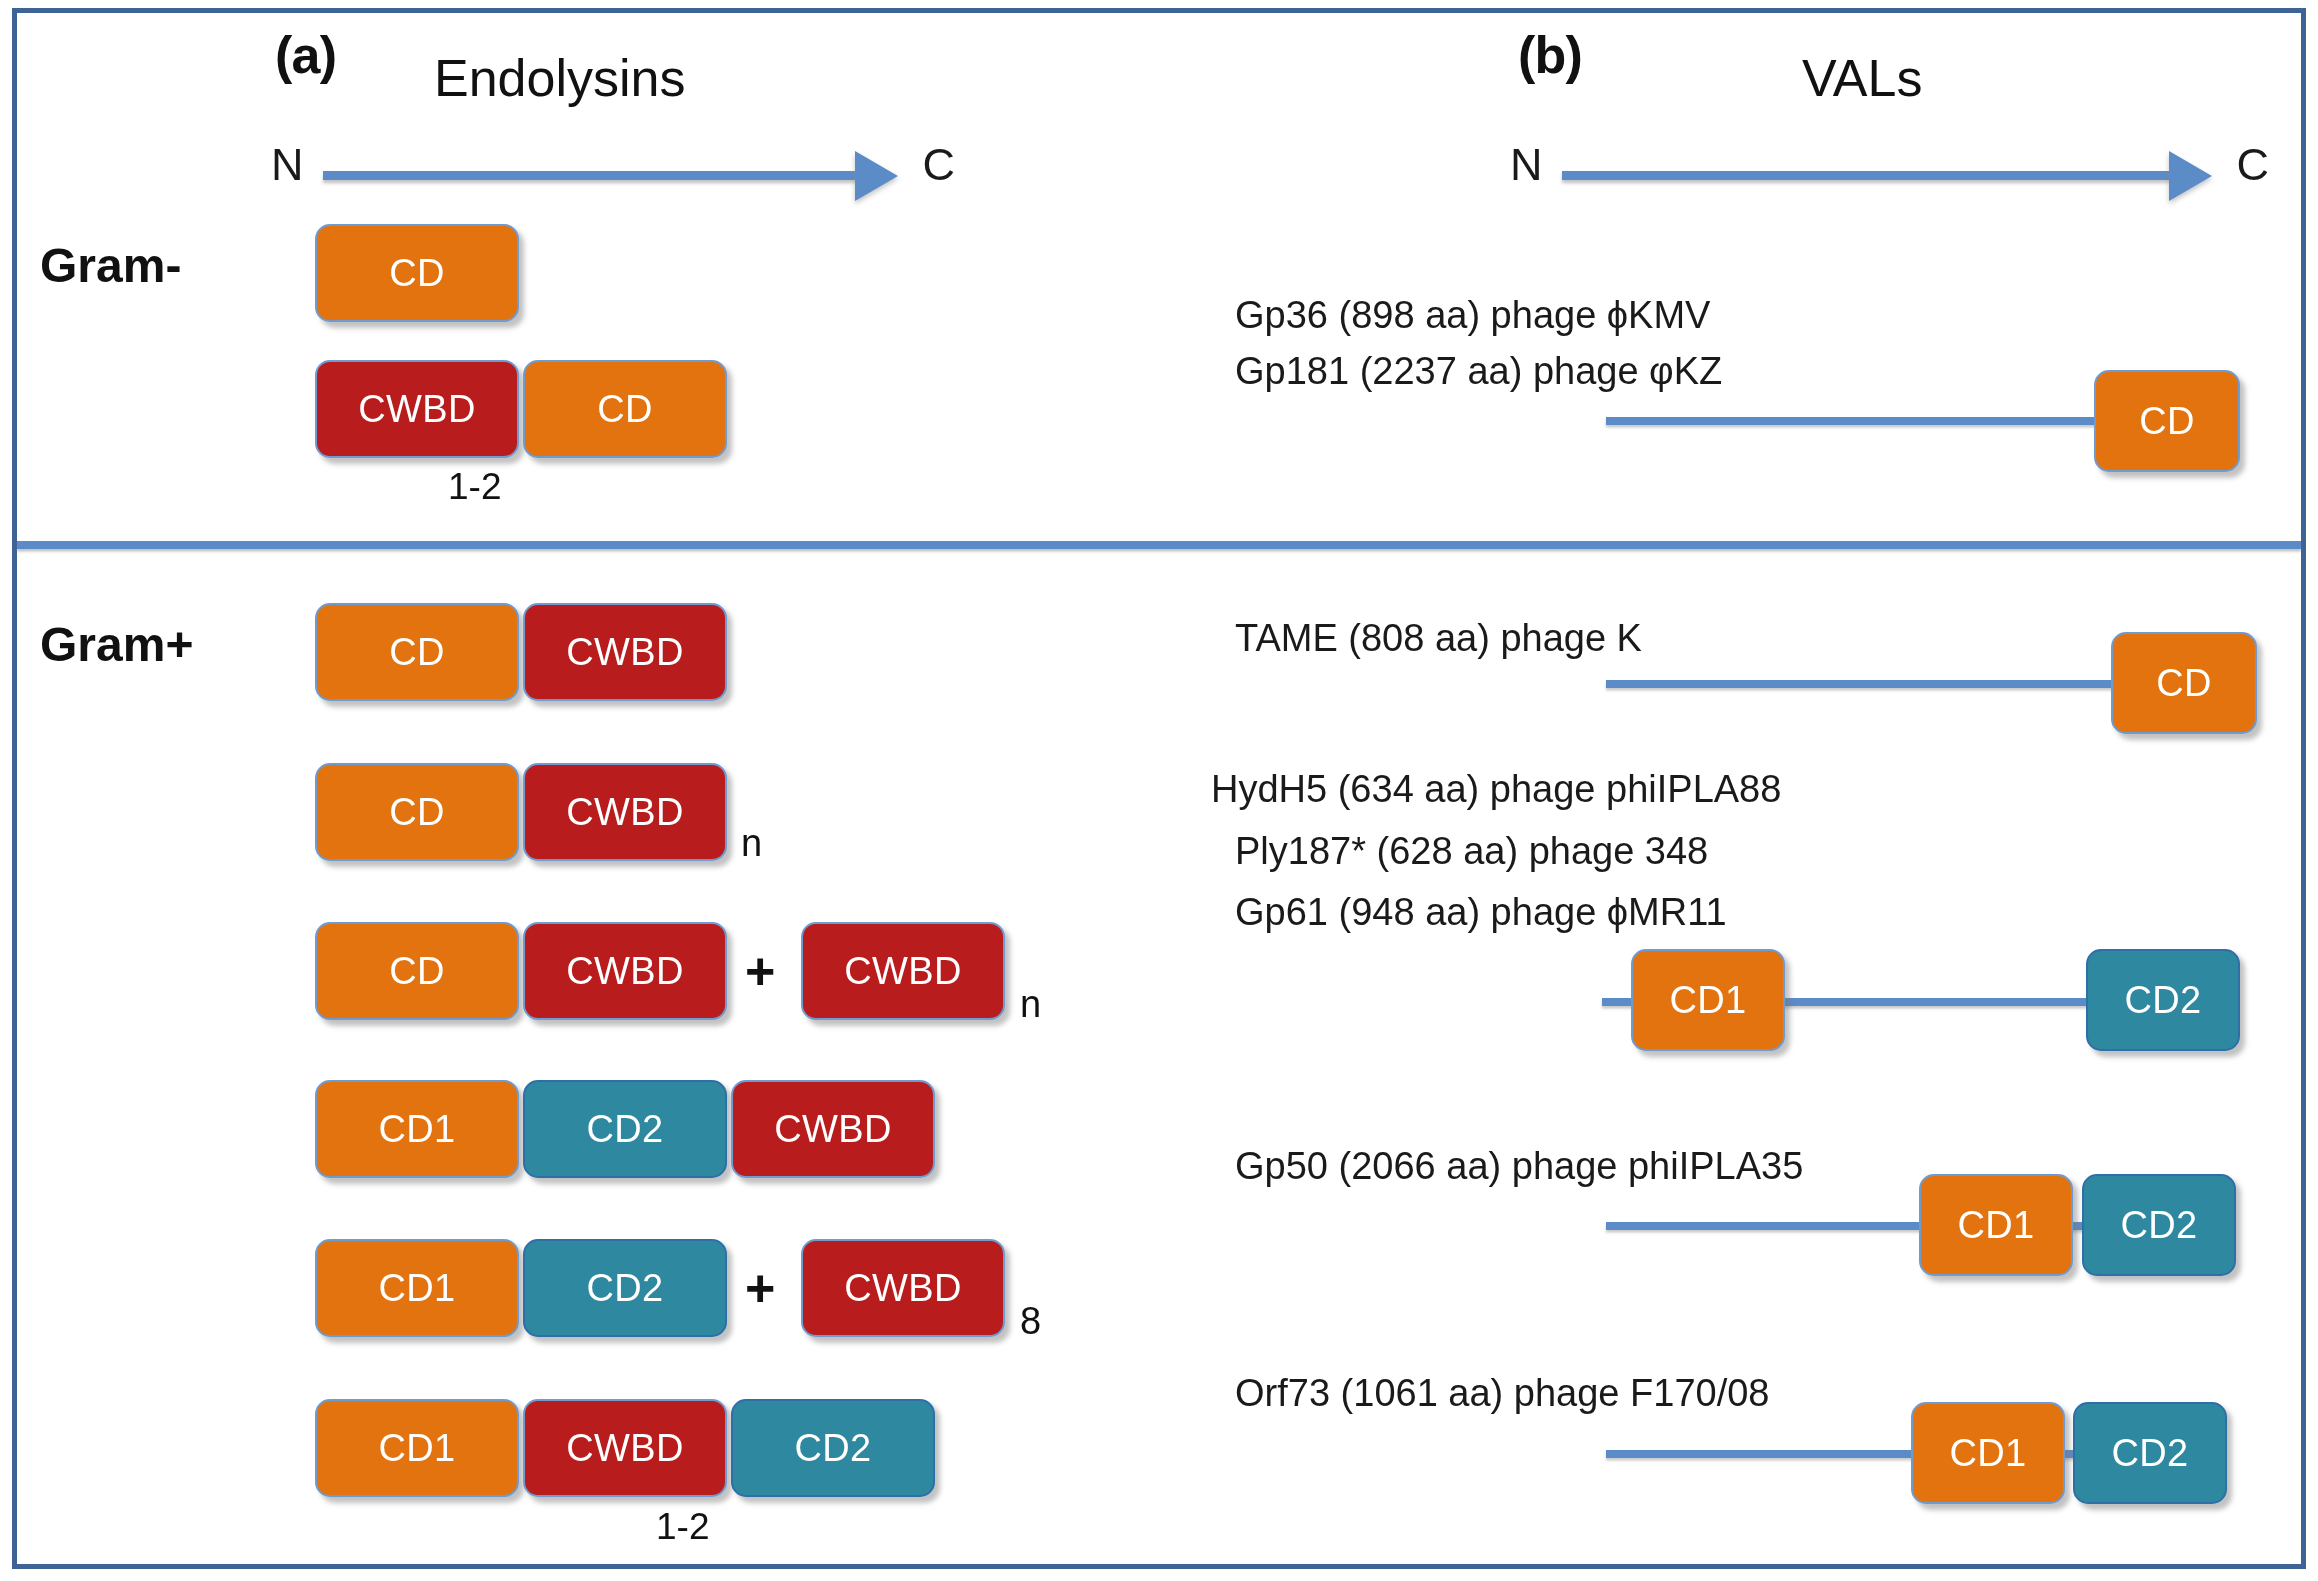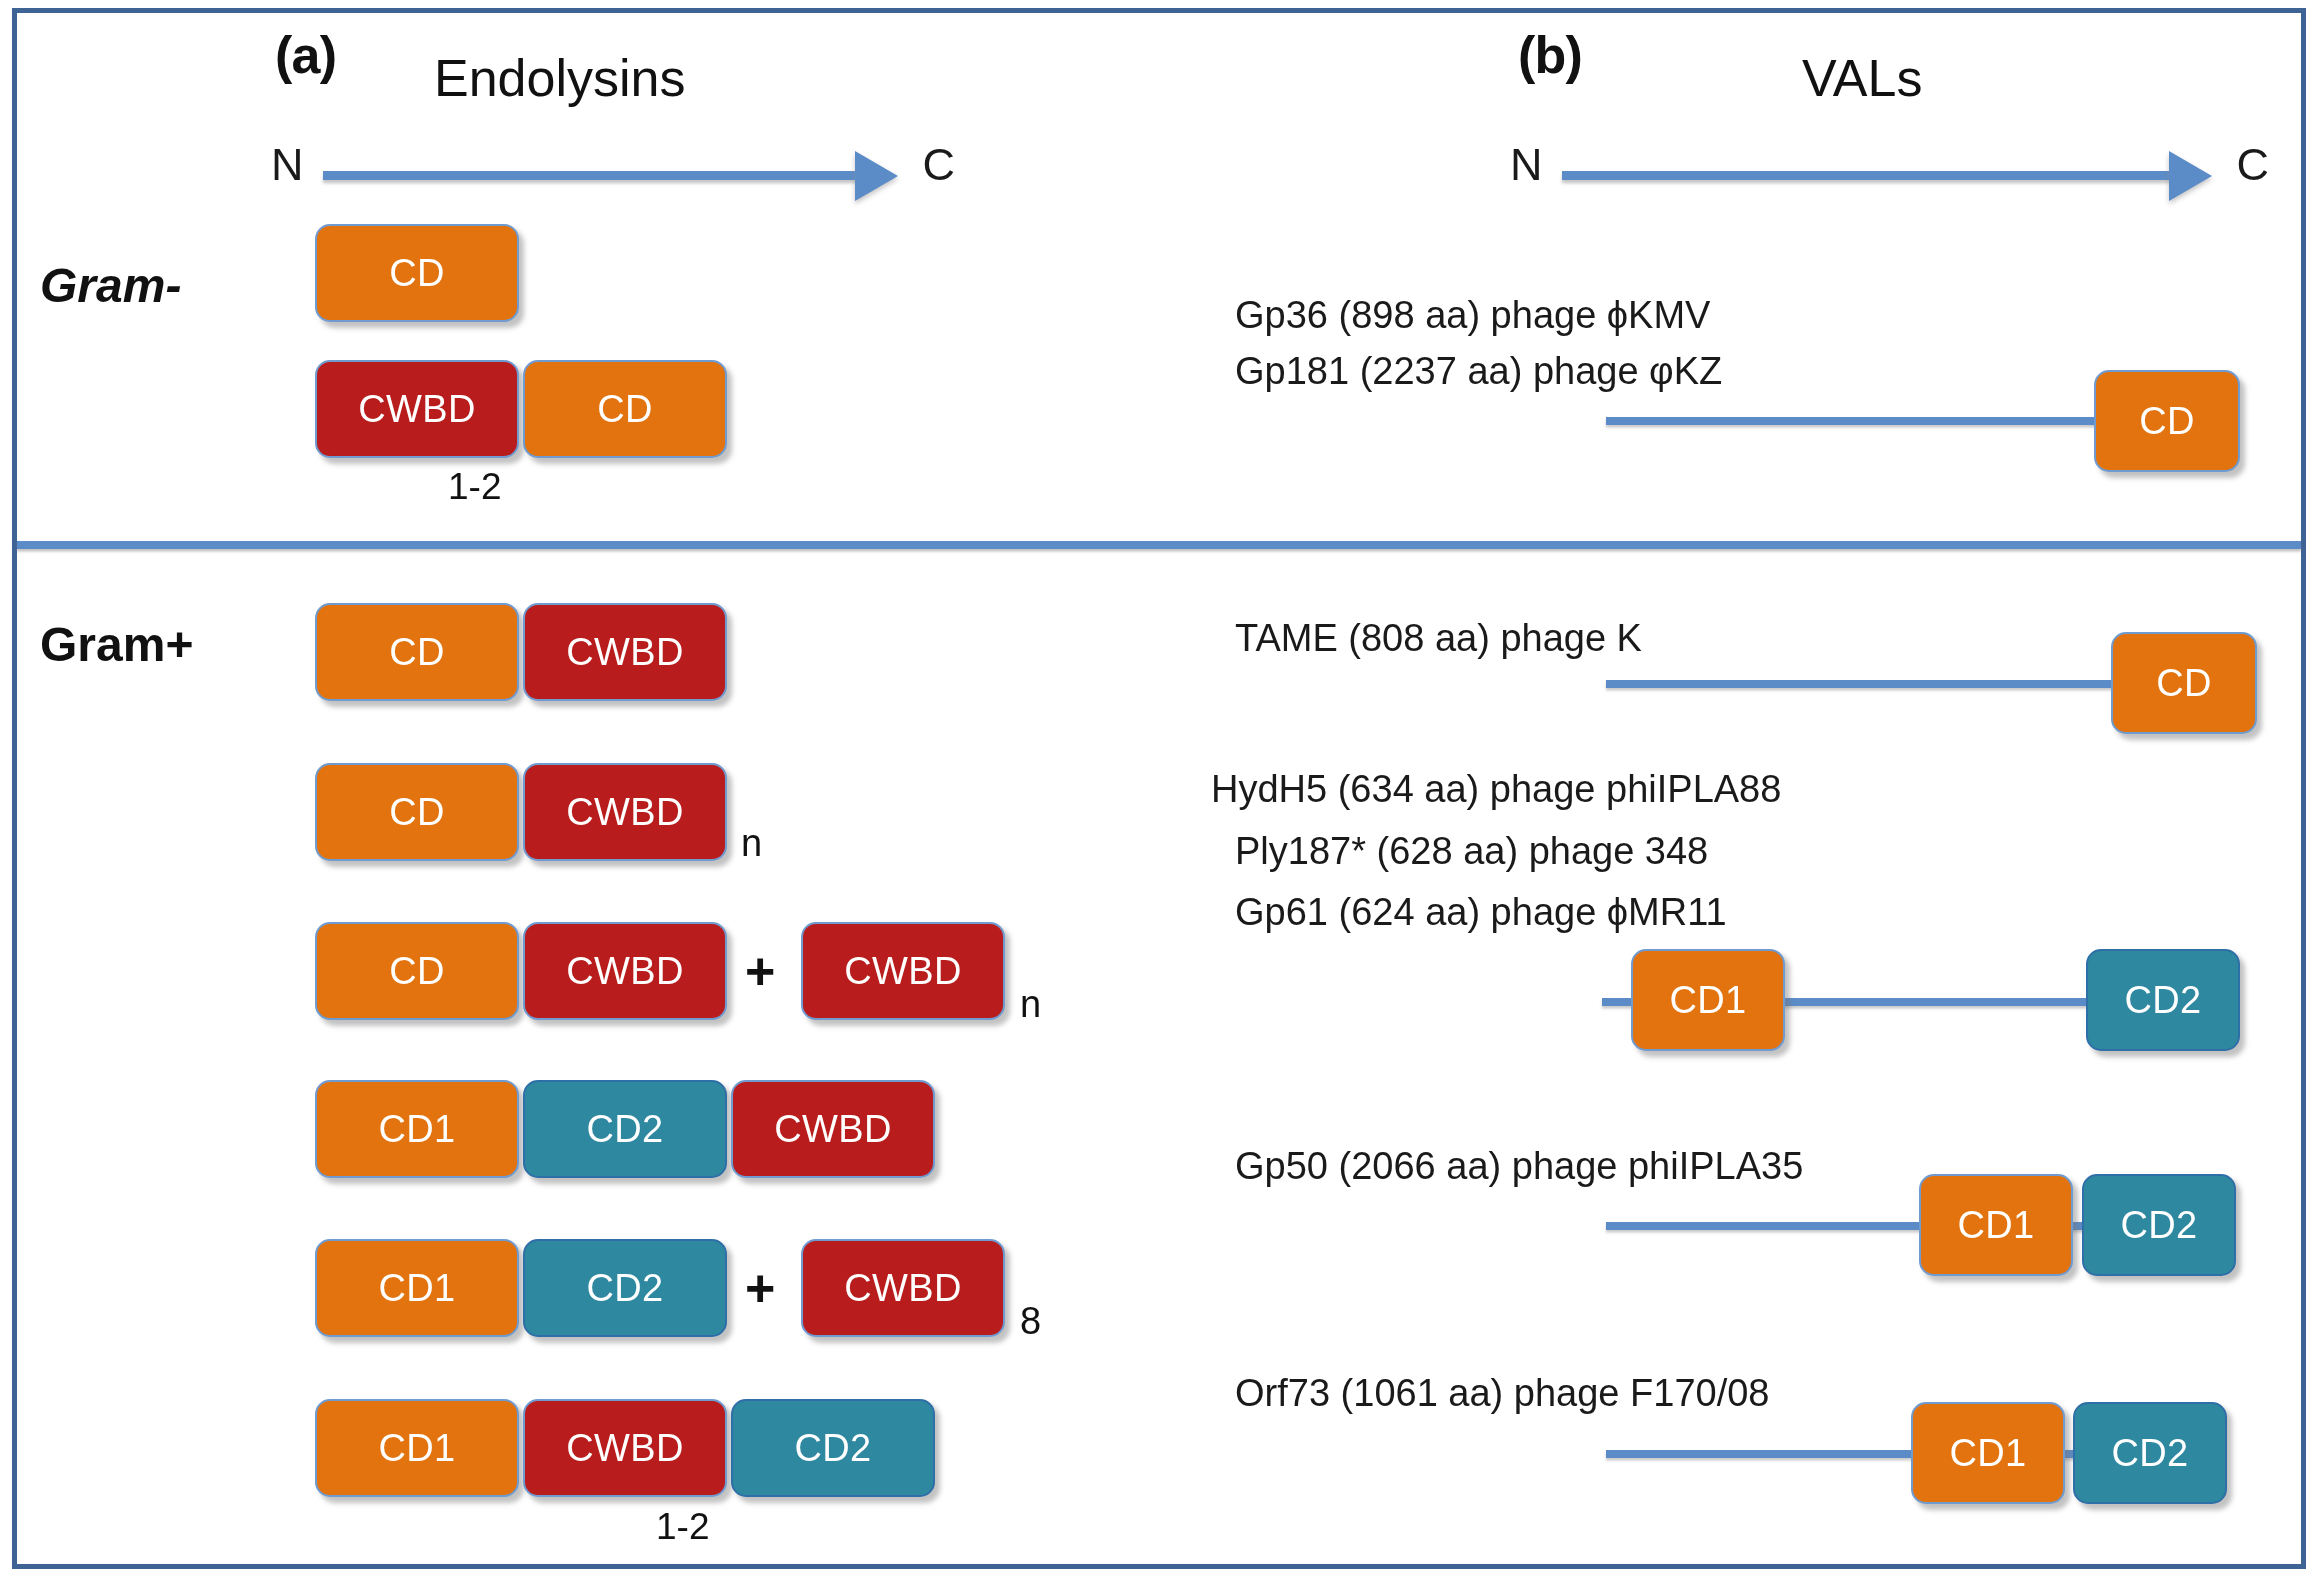--- a/index.html
+++ b/index.html
@@ -154,21 +154,21 @@
   <div class="panel-tag" style="left:1518px; top:25px;">(b)</div>
   <div class="panel-title" style="left:1802px; top:48px;">VALs</div>
 
   <div class="nc-axis" style="left:1510px; top:164px; width:759px;">
     <span class="lbl-n">N</span>
     <div class="shaft" style="left:52px; width:617px;"></div>
     <div class="head" style="left:659px;"></div>
     <span class="lbl-c">C</span>
   </div>
 
-  <div class="gram-label" style="left:40px; top:258px;font-style:italic;">Gram-</div>
+  <div class="gram-label" style="left:40px; top:238px;">Gram-</div>
   <div class="gram-label" style="left:40px; top:617px;">Gram+</div>
 
   <div class="domain-block cd" style="left:315px; top:224px; width:204px; height:98px;">
     <span>CD</span>
   </div>
 
   <div class="domain-block cwbd" style="left:315px; top:360px; width:204px; height:98px;">
     <span>CWBD</span>
   </div>
   <div class="domain-block cd" style="left:523px; top:360px; width:204px; height:98px;">
@@ -244,21 +244,21 @@
   </div>
 
   <div class="val-label" style="left:1235px; top:617px;">TAME (808 aa) phage K</div>
   <div class="backbone" style="left:1606px; top:680px; width:555px;"></div>
   <div class="domain-block cd" style="left:2111px; top:632px; width:146px; height:102px;">
     <span>CD</span>
   </div>
 
   <div class="val-label" style="left:1211px; top:768px;">HydH5 (634 aa) phage phiIPLA88</div>
   <div class="val-label" style="left:1235px; top:830px;">Ply187* (628 aa) phage 348</div>
-  <div class="val-label" style="left:1235px; top:891px;">Gp61 (624 aa) phage ϕMR11</div>
+  <div class="val-label" style="left:1235px; top:891px;">Gp61 (948 aa) phage ϕMR11</div>
   <div class="backbone" style="left:1602px; top:998px; width:551px;"></div>
   <div class="domain-block cd" style="left:1631px; top:949px; width:154px; height:102px;">
     <span>CD1</span>
   </div>
   <div class="domain-block cd2" style="left:2086px; top:949px; width:154px; height:102px;">
     <span>CD2</span>
   </div>
 
   <div class="val-label" style="left:1235px; top:1145px;">Gp50 (2066 aa) phage phiIPLA35</div>
   <div class="backbone" style="left:1606px; top:1222px; width:551px;"></div>

